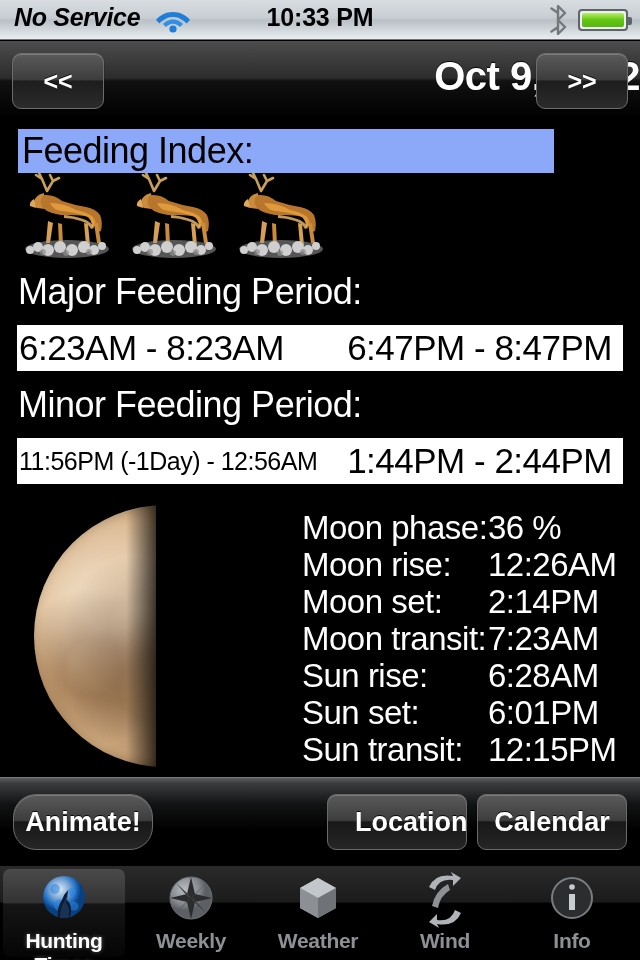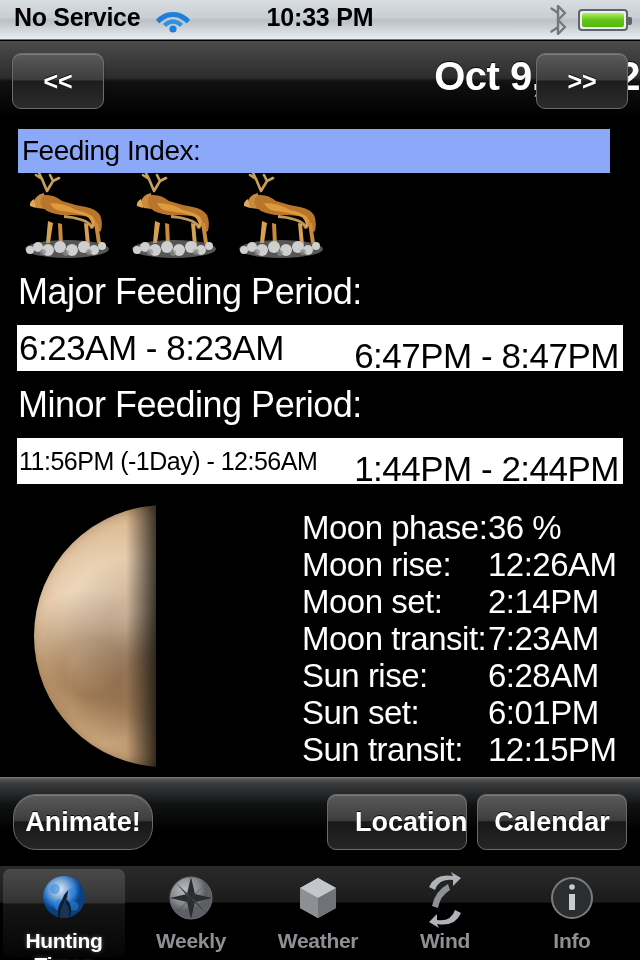--- a/index.html
+++ b/index.html
@@ -30,20 +30,21 @@
     border-bottom: 1px solid #6d7276;
     box-sizing: border-box;
   }
   .sb-carrier {
     position: absolute;
     left: 14px; top: 3px;
     font-size: 25px;
     font-weight: bold;
     color: #000;
     letter-spacing: -0.3px;
+    font-style: italic;
   }
   .sb-wifi {
     position: absolute;
     left: 155px; top: 7px;
     width: 36px; height: 26px;
   }
   .sb-time {
     position: absolute;
     left: 0; top: 3px;
     width: 640px;
@@ -126,24 +127,24 @@
   .content {
     position: absolute;
     left: 0; top: 119px;
     width: 640px; height: 658px;
     background: #000;
   }
 
   .feeding-banner {
     position: absolute;
     left: 18px; top: 10px;
-    width: 592px; height: 44px;
+    width: 536px; height: 44px;
     background: #8ca8f8;
     color: #000;
-    font-size: 28px;
+    font-size: 36px;
     line-height: 44px;
     padding-left: 4px;
     box-sizing: border-box;
     letter-spacing: -0.5px;
   }
 
   .deer-row {
     position: absolute;
     left: 14px; top: 54px;
     display: flex;
@@ -176,21 +177,21 @@
   .bar-minor { top: 319px; }
   .period-left, .period-right {
     position: absolute;
     top: 0;
     height: 46px;
     line-height: 46px;
     white-space: nowrap;
     letter-spacing: -0.5px;
   }
   .period-left  { left: 2px; }
-  .period-right { right: 4px; margin-top: 8px; }
+  .period-right { right: 11px; }
   .bar-major .period-left,
   .bar-major .period-right { font-size: 35px; }
   .bar-minor .period-left  { font-size: 25px; }
   .bar-minor .period-right { font-size: 35px; }
 
   
   .moon-wrap {
     position: absolute;
     left: 6px; top: 380px;
     width: 290px; height: 278px;

